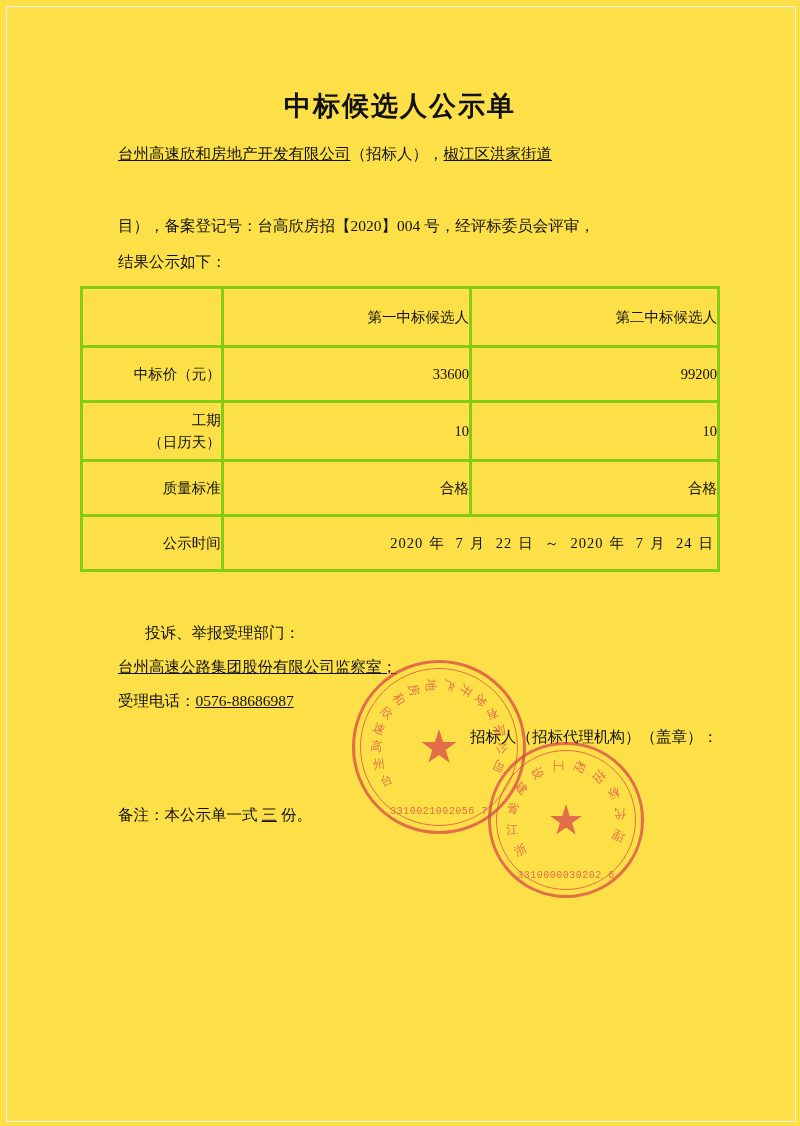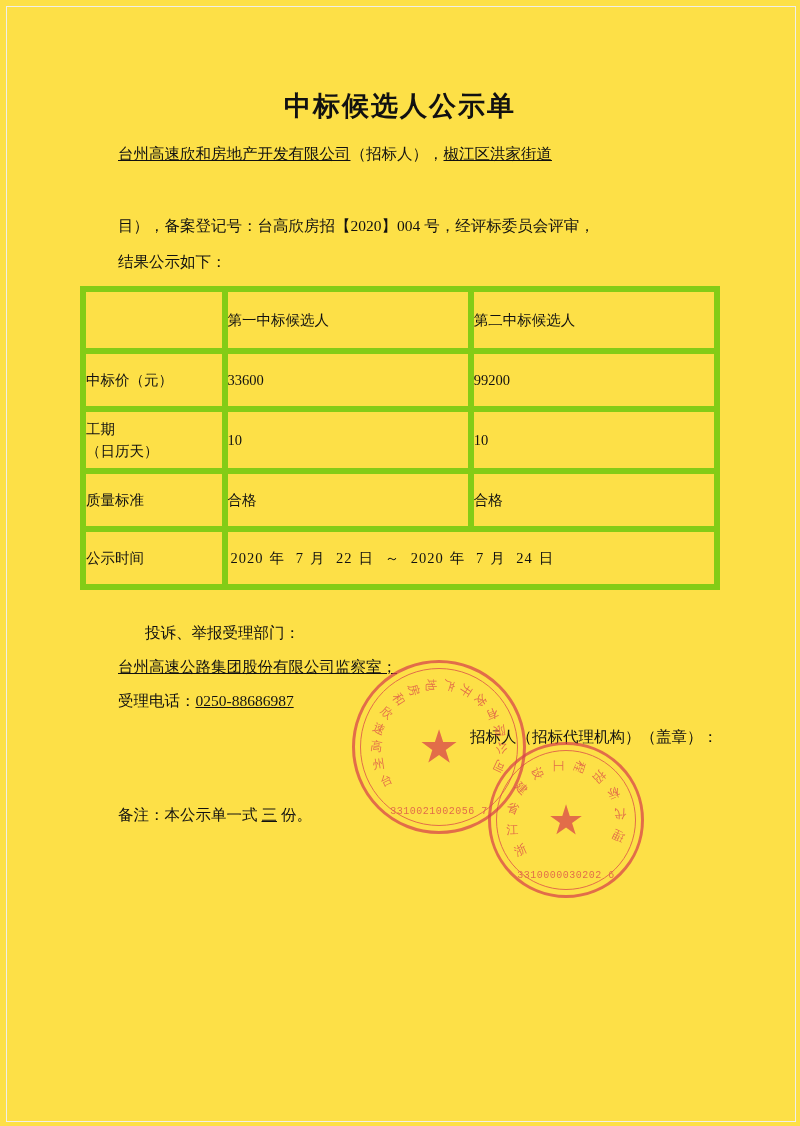--- a/index.html
+++ b/index.html
@@ -59,22 +59,22 @@
 
   table.main {
     position: absolute;
     left: 80px;
     top: 286px;
     width: 640px;
     border-collapse: collapse;
     font-size: 14.5px;
   }
   table.main td {
-    border: 6px solid #84cc16;
-    text-align: left;
+    border: 3px solid #84cc16;
+    text-align: right;
     vertical-align: middle;
     padding: 0;
     height: 52px;
   }
   table.main td.label { width: 140px; }
   table.main td.c1 { width: 250px; }
   table.main td.c2 { width: 250px; }
   table.main tr.head td { height: 56px; }
   table.main tr.dur td { height: 56px; line-height: 22px; }
   table.main tr.time td { height: 52px; margin-left: 28px; }
@@ -220,21 +220,21 @@
         </td>
       </tr>
     </tbody>
   </table>
 
   <div class="below b1">投诉、举报受理部门：</div>
   <div class="below b2">
     <span class="u">台州高速公路集团股份有限公司监察室；</span>
   </div>
   <div class="below b3">
-    <span>受理电话：</span><span class="u">0250-88686987</span>
+    <span>受理电话：</span><span class="u">0576-88686987</span>
   </div>
 
   <div class="below b4">招标人（招标代理机构）（盖章）：</div>
 
   <div class="below b6">
     <span>备注：本公示单一式</span><span class="u">三</span><span>份。</span>
   </div>
 
   <div class="stamp stamp1">
     <div class="ring"></div>

